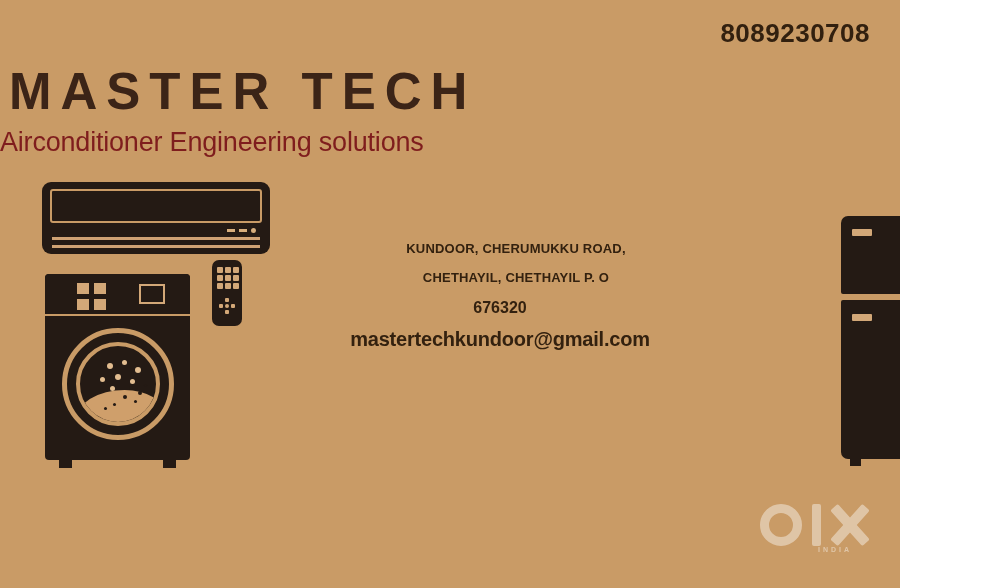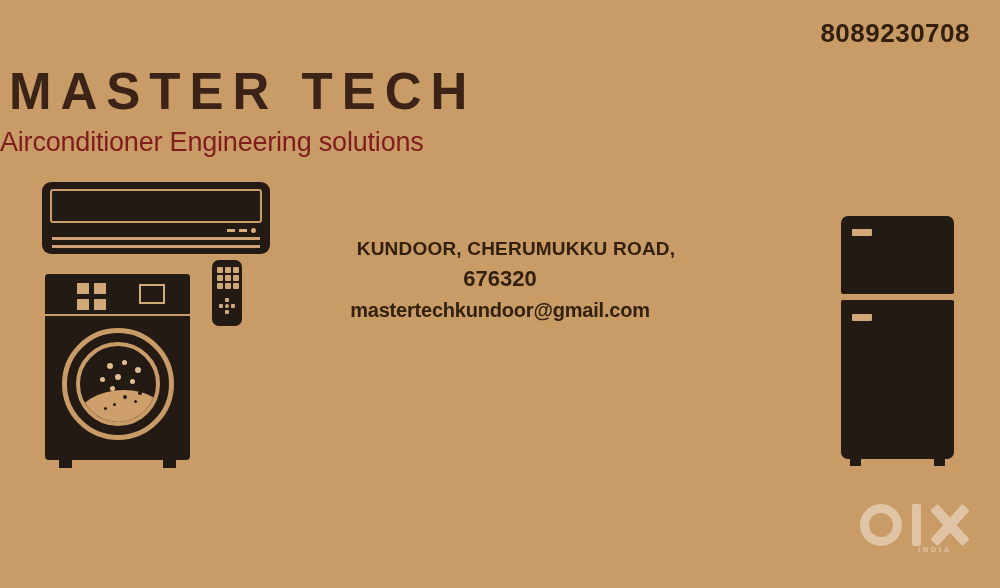--- a/index.html
+++ b/index.html
@@ -5,21 +5,21 @@
   html, body {
     margin: 0;
     padding: 0;
     background: #ffffff;
   }
   body {
     font-family: "Liberation Sans", sans-serif;
   }
   .card {
     position: relative;
-    width: 1000px;
+    width: 900px;
     height: 588px;
     background: #c99b66;
     overflow: hidden;
     text-decoration: underline;
   }
 
   
   .phones {
     position: absolute;
     top: 18px;
@@ -63,29 +63,29 @@
   
   .address {
     position: absolute;
     top: 234px;
     left: 0;
     width: 1000px;
     text-align: center;
     color: #33210f;
   }
   .addr-line {
-    font-size: 19px;
+    font-size: 13px;
     font-weight: bold;
     letter-spacing: 0.2px;
     line-height: 29px;
     white-space: nowrap;
     padding-left: 32px;
   }
   .addr-zip {
-    font-size: 22px;
+    font-size: 16px;
     font-weight: bold;
     line-height: 32px;
   }
   .addr-mail {
     font-size: 20px;
     font-weight: bold;
     line-height: 30px;
     letter-spacing: -0.2px;
   }
 
@@ -413,20 +413,21 @@
     <div class="num">8089230708</div>
   </div>
 
   <div class="brand">
     <div class="brand-title">MASTER TECH</div>
     <div class="brand-sub">Airconditioner Engineering solutions</div>
   </div>
 
   <div class="address">
     <div class="addr-line">KUNDOOR, CHERUMUKKU ROAD,</div>
+    <div class="addr-line">CHETHAYIL, CHETHAYIL P. O</div>
     <div class="addr-zip">676320</div>
     <div class="addr-mail">mastertechkundoor@gmail.com</div>
   </div>
 
   <div class="ac">
     <div class="ac-panel"></div>
     <div class="ac-leds">
       <i class="dash"></i>
       <i class="dash"></i>
       <i class="dot"></i>

